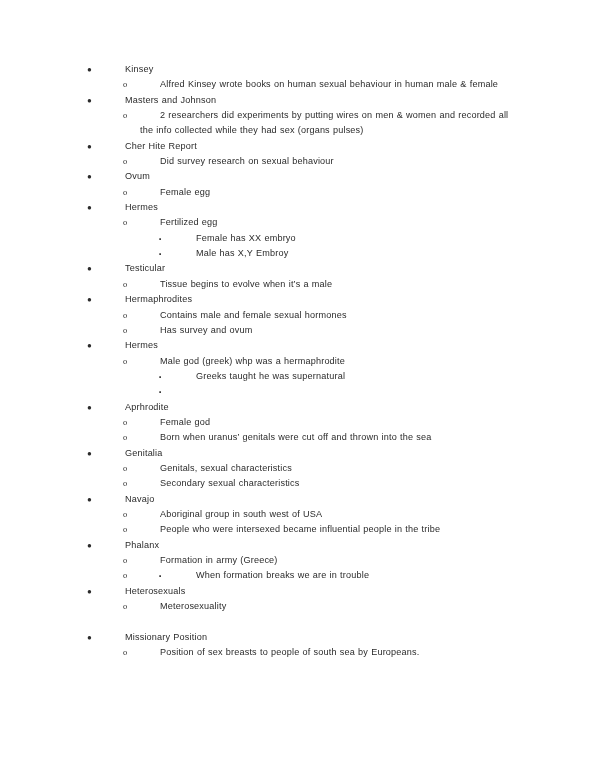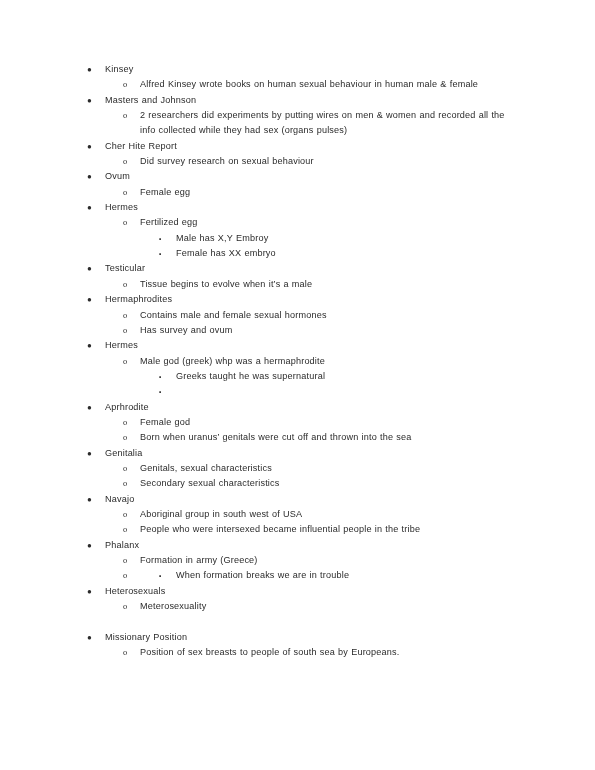--- a/index.html
+++ b/index.html
@@ -69,20 +69,21 @@
   }
   .lvl3 > .bullet {
     position: absolute;
     left: 81px;
     top: 0;
     font-size: 6.4px;
     line-height: 15.35px;
   }
   .txt {
     display: inline;
+    margin-left: 20px;
   }
   .spacer {
     height: 15.35px;
   }
   .empty-text { display: inline-block; min-height: 1px; }
 </style>
 </head>
 <body>
 
 <div id="page">
@@ -90,22 +91,22 @@
       <div class="line lvl1"><span class="bullet">●</span><span class="txt">Kinsey</span></div>
       <div class="line lvl2"><span class="bullet">o</span><span class="txt">Alfred Kinsey wrote books on human sexual behaviour in human male &amp; female</span></div>
       <div class="line lvl1"><span class="bullet">●</span><span class="txt">Masters and Johnson</span></div>
       <div class="line lvl2"><span class="bullet">o</span><span class="txt">2 researchers did experiments by putting wires on men &amp; women and recorded all the info  collected while they had sex (organs pulses)</span></div>
       <div class="line lvl1"><span class="bullet">●</span><span class="txt">Cher Hite Report</span></div>
       <div class="line lvl2"><span class="bullet">o</span><span class="txt">Did survey research on sexual behaviour</span></div>
       <div class="line lvl1"><span class="bullet">●</span><span class="txt">Ovum</span></div>
       <div class="line lvl2"><span class="bullet">o</span><span class="txt">Female egg</span></div>
       <div class="line lvl1"><span class="bullet">●</span><span class="txt">Hermes</span></div>
       <div class="line lvl2"><span class="bullet">o</span><span class="txt">Fertilized egg</span></div>
+      <div class="line lvl3"><span class="bullet">▪</span><span class="txt">Female has XX embryo</span></div>
       <div class="line lvl3"><span class="bullet">▪</span><span class="txt">Male has X,Y Embroy</span></div>
-      <div class="line lvl3"><span class="bullet">▪</span><span class="txt">Female has XX embryo</span></div>
       <div class="line lvl1"><span class="bullet">●</span><span class="txt">Testicular</span></div>
       <div class="line lvl2"><span class="bullet">o</span><span class="txt">Tissue begins to evolve when it’s a male</span></div>
       <div class="line lvl1"><span class="bullet">●</span><span class="txt">Hermaphrodites</span></div>
       <div class="line lvl2"><span class="bullet">o</span><span class="txt">Contains male and female sexual hormones</span></div>
       <div class="line lvl2"><span class="bullet">o</span><span class="txt">Has survey and ovum</span></div>
       <div class="line lvl1"><span class="bullet">●</span><span class="txt">Hermes</span></div>
       <div class="line lvl2"><span class="bullet">o</span><span class="txt">Male god (greek) whp was a hermaphrodite</span></div>
       <div class="line lvl3"><span class="bullet">▪</span><span class="txt">Greeks taught he was supernatural</span></div>
       <div class="line lvl3"><span class="bullet">▪</span><span class="txt empty-text"></span></div>
       <div class="line lvl1"><span class="bullet">●</span><span class="txt">Aprhrodite</span></div>

